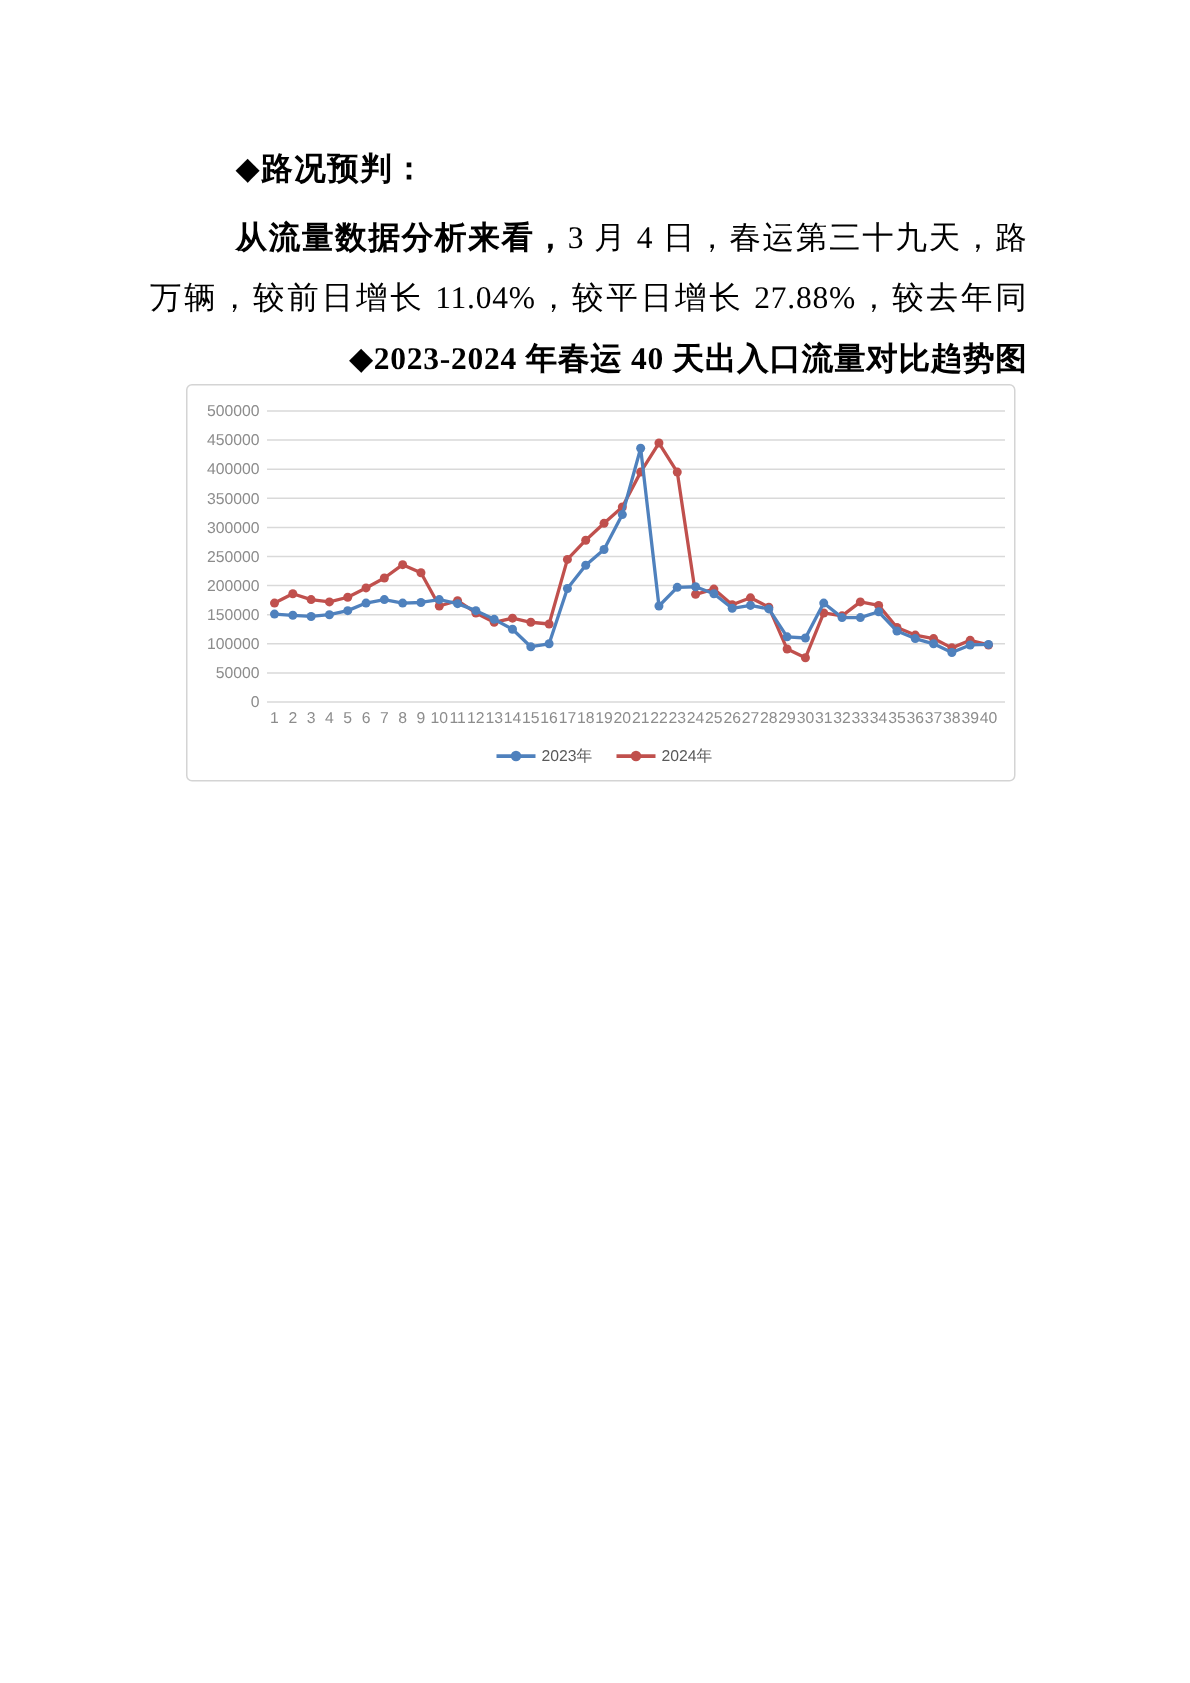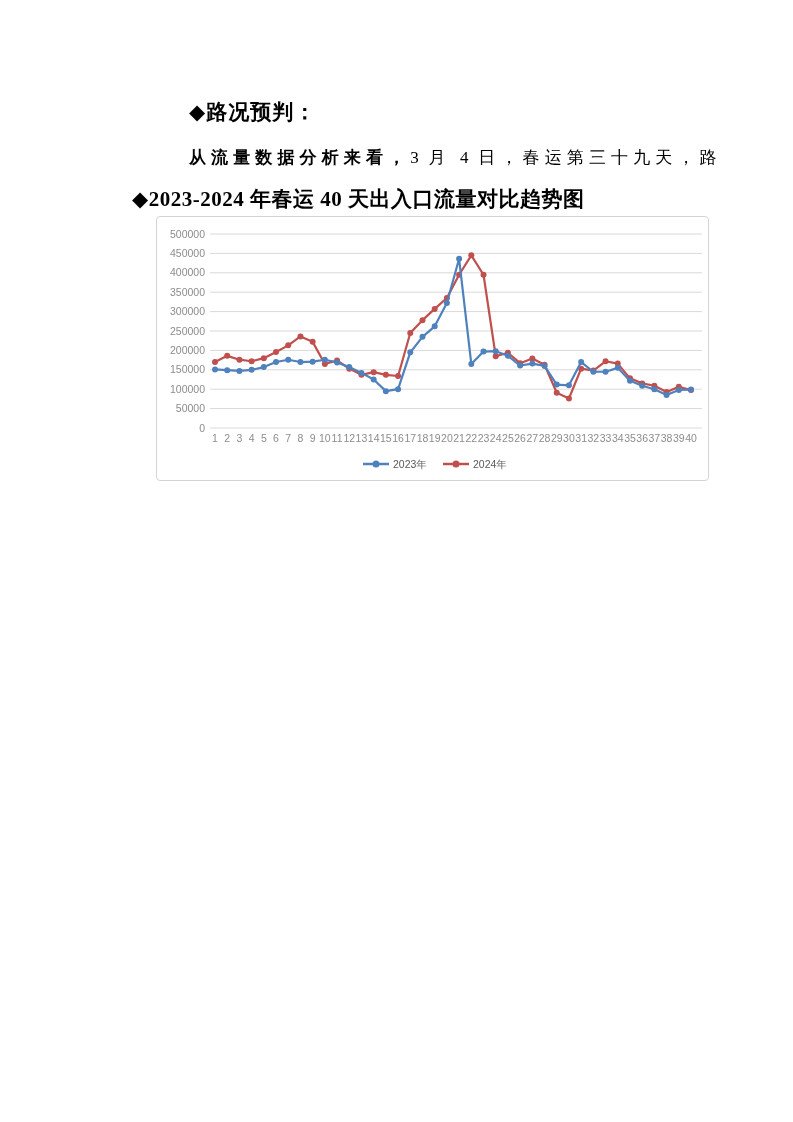--- a/index.html
+++ b/index.html
@@ -6,56 +6,57 @@
   .page{
     position:relative;
     width:793px;height:1122px;
     background:#ffffff;
     box-sizing:border-box;
     padding:100px 0 0 100px;
     overflow:hidden;
     font-family:"Liberation Serif","DejaVu Serif",serif;
     color:#000;
   }
-  .content{width:585px;margin-left:32px;}
+  .content{width:585px;}
   .b{font-weight:700;}
   .heading{
     font-size:21px;font-weight:700;line-height:24px;
     padding-left:57px;letter-spacing:1px;
   }
   .para{margin-top:14px;}
   .pline{
-    width:585px;font-size:17px;line-height:40px;letter-spacing:.5px;
+    width:585px;font-size:21px;line-height:40px;letter-spacing:.5px;
     white-space:nowrap;
   }
   .jl{text-align:justify;text-align-last:justify;white-space:normal;}
   .indent{text-indent:57px;}
   .chart-title{
     width:585px;margin-top:6px;line-height:30px;
-    font-size:21px;font-weight:700;text-align:left;letter-spacing:.5px;
+    font-size:21px;font-weight:700;text-align:right;letter-spacing:.5px;
   }
   .chart-box{
     margin-top:2px;margin-left:24px;
     width:551px;height:263px;
     border:1px solid #d4d4d4;border-radius:4px;
     background:#fff;box-sizing:content-box;
   }
   .axis{font:10.5px "Liberation Sans","DejaVu Sans",sans-serif;fill:#8c8c8c;}
   .legendtxt{font:10.5px "Liberation Sans","DejaVu Sans",sans-serif;fill:#595959;}
 </style>
 </head>
 <body>
 
 <div class="page">
   <div class="content">
 
     <div class="heading">◆路况预判：</div>
 
     <div class="para">
       <div class="pline jl indent"><span class="b">从流量数据分析来看，</span><span>3 月 4 日，春运第三十九天，路</span></div>
+      <div class="pline jl">万辆，较前日增长 11.04%，较平日增长 27.88%，较去年同</div>
     </div>
 
     <div class="chart-title">◆2023-2024 年春运 40 天出入口流量对比趋势图</div>
 
     <div class="chart-box">
       <svg width="551" height="263" viewBox="0 0 551 263">
           <g>
             <line x1="53" y1="211" x2="545" y2="211" stroke="#d9d9d9" stroke-width="1"></line>
             <line x1="53" y1="191.6" x2="545" y2="191.6" stroke="#d9d9d9" stroke-width="1"></line>
             <line x1="53" y1="172.2" x2="545" y2="172.2" stroke="#d9d9d9" stroke-width="1"></line>

